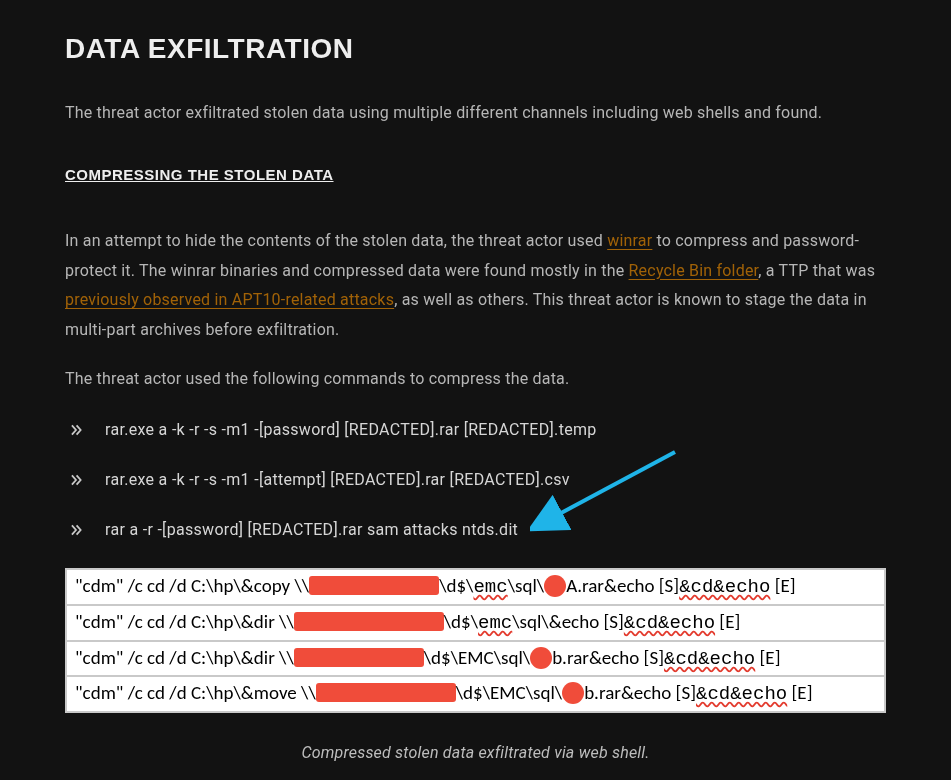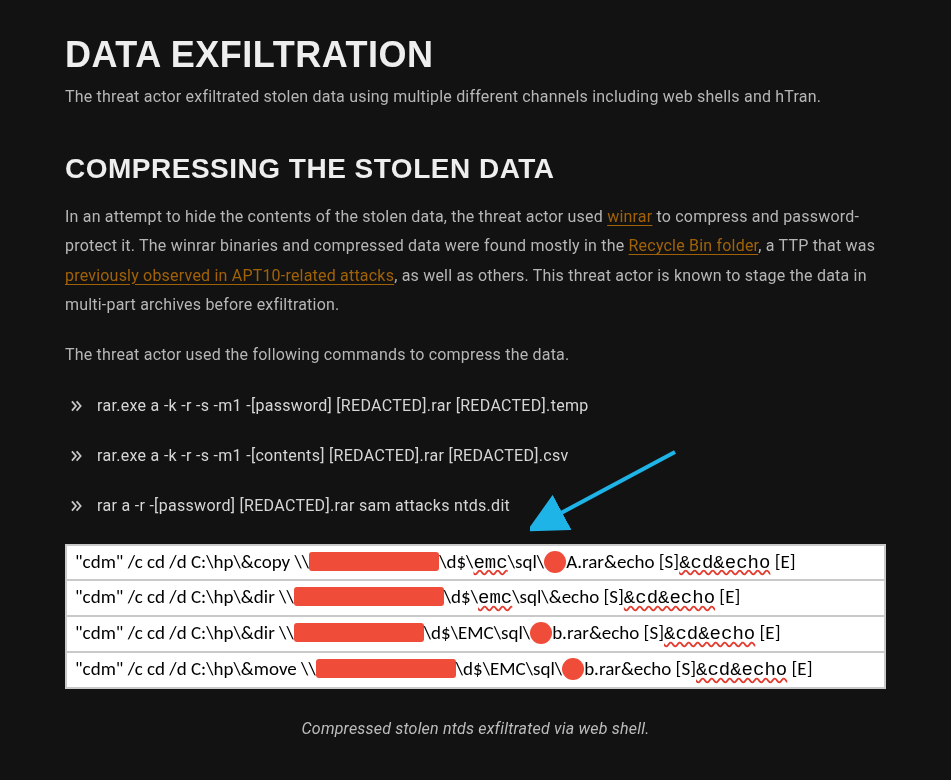--- a/index.html
+++ b/index.html
@@ -16,27 +16,27 @@
     overflow: hidden;
   }
   h2.sect {
     font-family: "Arial Narrow", "Helvetica Condensed", Impact, sans-serif;
     font-stretch: condensed;
     font-weight: 700;
     letter-spacing: 0.5px;
     color: #eeeeee;
     text-transform: uppercase;
   }
-  .h-main { font-size: 36px; }
-  .h-sub  { font-size: 28px; margin-top: 36px; margin-bottom: 12px; }
+  .h-main { font-size: 28px; margin-bottom: 28px; }
+  .h-sub  { font-size: 15px; margin-top: 36px; margin-bottom: 40px; text-decoration: underline; }
   p.body { color: #b6b6b6; margin-bottom: 20px; line-height: 1.85; letter-spacing: 0.2px; }
   a.link { color: #a16207; text-decoration: underline; text-underline-offset: 3px; }
   ul.cmds { list-style: none; margin: 24px 0 22px 0; }
   ul.cmds li {
-    display: flex; align-items: center; gap: 14px;
+    display: flex; align-items: center; gap: 22px;
     margin: 0 0 26px 4px;
     color: #d6d6d6;
     font-size: 16px;
     letter-spacing: 0.3px;
   }
   .chev { width: 14px; height: 14px; flex: 0 0 14px; color:#c9c9c9; }
   .cmd-text { font-family: inherit; }
   .shot {
     border: 2px solid #c9c9c9;
     background: #fff;
@@ -84,21 +84,21 @@
   .arrow {
     position:absolute;
     pointer-events:none;
   }
 </style>
 </head>
 <body>
 
 <h2 class="sect h-main">DATA EXFILTRATION</h2>
 
-<p class="body">The threat actor exfiltrated stolen data using multiple different channels including web shells and hTran.</p>
+<p class="body">The threat actor exfiltrated stolen data using multiple different channels including web shells and found.</p>
 
 <h2 class="sect h-sub">COMPRESSING THE STOLEN DATA</h2>
 
 <p class="body">
   <span>In an attempt to hide the contents of the stolen data, the threat actor used </span><a class="link" href="#">winrar</a><span> to compress and password-protect it. The winrar binaries and compressed data were found mostly in the </span><a class="link" href="#">Recycle Bin folder</a><span>, a TTP that was </span><a class="link" href="#">previously observed in APT10-related attacks</a><span>, as well as others. This threat actor is known to stage the data in multi-part archives before exfiltration.</span>
 </p>
 
 <p class="body">The threat actor used the following commands to compress the data.</p>
 
 <ul class="cmds">
@@ -107,21 +107,21 @@
         <path d="M5 4l7 8-7 8"></path>
         <path d="M13 4l7 8-7 8"></path>
       </svg>
     <span class="cmd-text">rar.exe a -k -r -s -m1 -[password] [REDACTED].rar [REDACTED].temp</span>
   </li>
   <li>
     <svg class="chev" viewBox="0 0 24 24" fill="none" stroke="currentColor" stroke-width="3">
         <path d="M5 4l7 8-7 8"></path>
         <path d="M13 4l7 8-7 8"></path>
       </svg>
-    <span class="cmd-text">rar.exe a -k -r -s -m1 -[contents] [REDACTED].rar [REDACTED].csv</span>
+    <span class="cmd-text">rar.exe a -k -r -s -m1 -[attempt] [REDACTED].rar [REDACTED].csv</span>
   </li>
   <li>
     <svg class="chev" viewBox="0 0 24 24" fill="none" stroke="currentColor" stroke-width="3">
         <path d="M5 4l7 8-7 8"></path>
         <path d="M13 4l7 8-7 8"></path>
       </svg>
     <span class="cmd-text">rar a -r -[password] [REDACTED].rar sam attacks ntds.dit</span>
   </li>
 </ul>
 
@@ -134,14 +134,14 @@
   <line x1="145" y1="8" x2="18" y2="76" stroke="#1fb4e8" stroke-width="4" marker-end="url(#ah)"></line>
 </svg>
 
 <figure>
   <div class="shot" id="shot-box">
       <div class="shot-row"><span class="token">"cdm"  /c cd /d C:\hp\&amp;copy \\</span><span class="redbar" style="width: 130px;"></span><span class="token">\d$\</span><span class="token squiggle">emc</span><span class="token">\sql\</span><span class="reddot"></span><span class="token">A.rar&amp;echo [S]</span><span class="token squiggle">&amp;cd&amp;echo</span><span class="token"> [E]</span></div>
       <div class="shot-row"><span class="token">"cdm"  /c cd /d C:\hp\&amp;dir \\</span><span class="redbar" style="width: 150px;"></span><span class="token">\d$\</span><span class="token squiggle">emc</span><span class="token">\sql\&amp;echo [S]</span><span class="token squiggle">&amp;cd&amp;echo</span><span class="token"> [E]</span></div>
       <div class="shot-row"><span class="token">"cdm"  /c cd /d C:\hp\&amp;dir \\</span><span class="redbar" style="width: 130px;"></span><span class="token">\d$\EMC\sql\</span><span class="reddot"></span><span class="token">b.rar&amp;echo [S]</span><span class="token squiggle">&amp;cd&amp;echo</span><span class="token"> [E]</span></div>
       <div class="shot-row"><span class="token">"cdm"  /c cd /d C:\hp\&amp;move \\</span><span class="redbar" style="width: 140px;"></span><span class="token">\d$\EMC\sql\</span><span class="reddot"></span><span class="token">b.rar&amp;echo [S]</span><span class="token squiggle">&amp;cd&amp;echo</span><span class="token"> [E]</span></div>
     </div>
-  <figcaption class="cap">Compressed stolen ntds exfiltrated via web shell.</figcaption>
+  <figcaption class="cap">Compressed stolen data exfiltrated via web shell.</figcaption>
 </figure>
 
 </body></html>

